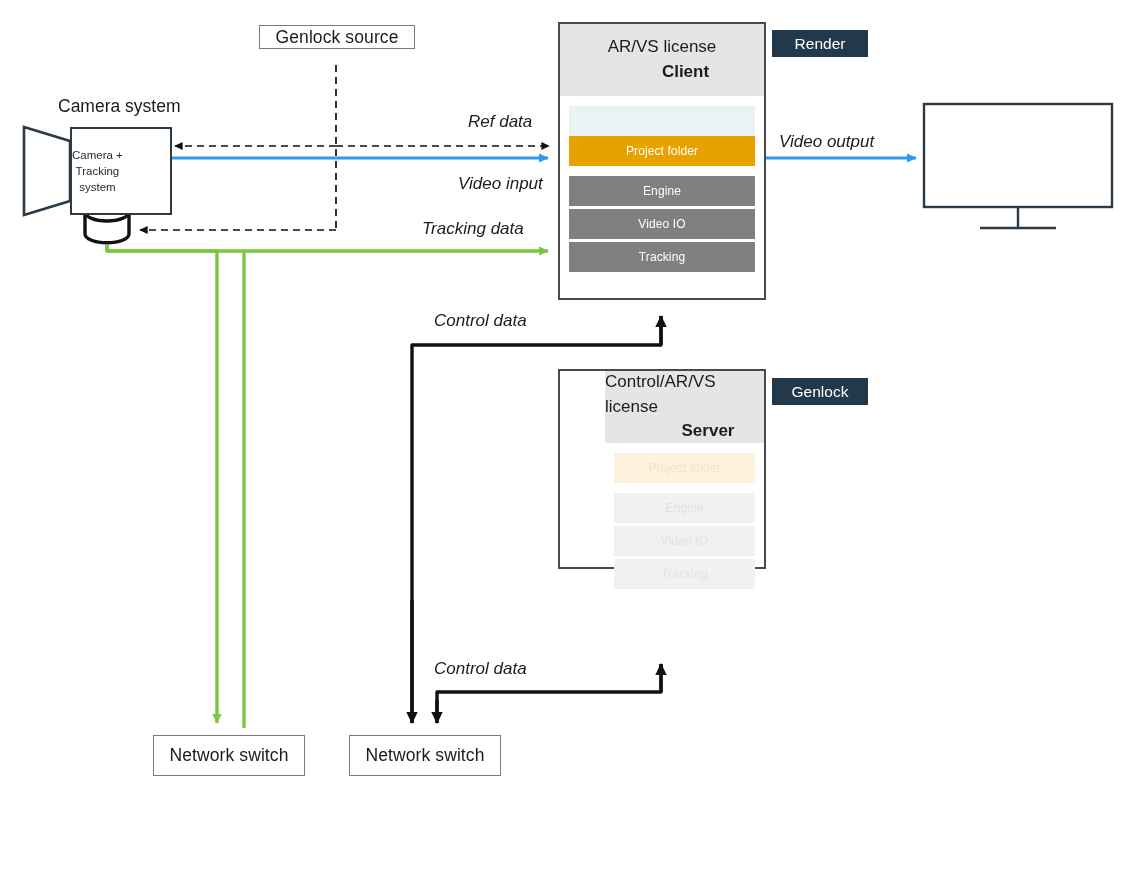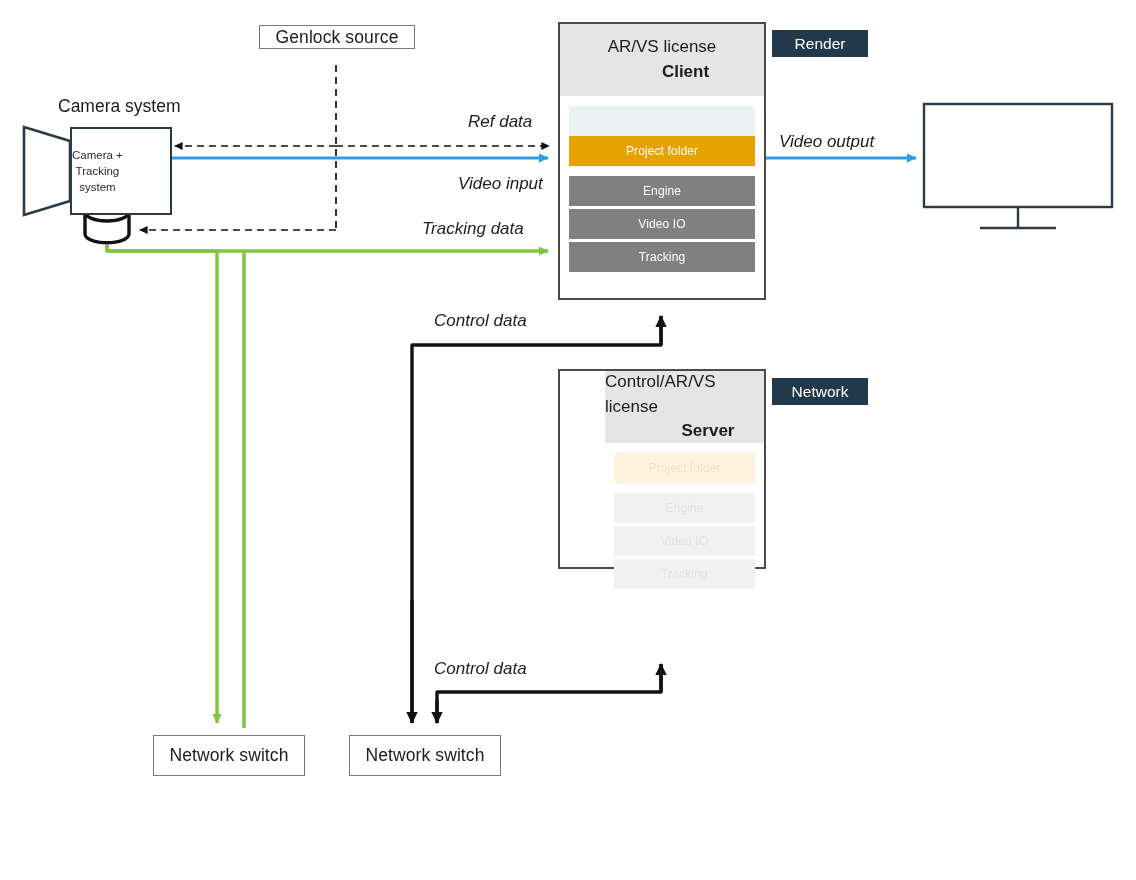--- a/index.html
+++ b/index.html
@@ -261,21 +261,21 @@
       <div class="gap-10"></div>
       <div class="bar ghost">Engine</div>
       <div class="gap-3"></div>
       <div class="bar ghost">Video IO</div>
       <div class="gap-3"></div>
       <div class="bar ghost">Tracking</div>
     </div>
   </div>
 
   <div class="node badge" style="left:772px; top:378px; width:96px; height:27px;">
-    <span>Network</span>
+    <span>Genlock</span>
   </div>
 
   <div class="node plainbox" style="left:153px; top:735px; width:152px; height:41px;">
     <span>Network switch</span>
   </div>
 
   <div class="node plainbox" style="left:349px; top:735px; width:152px; height:41px;">
     <span>Network switch</span>
   </div>
 

